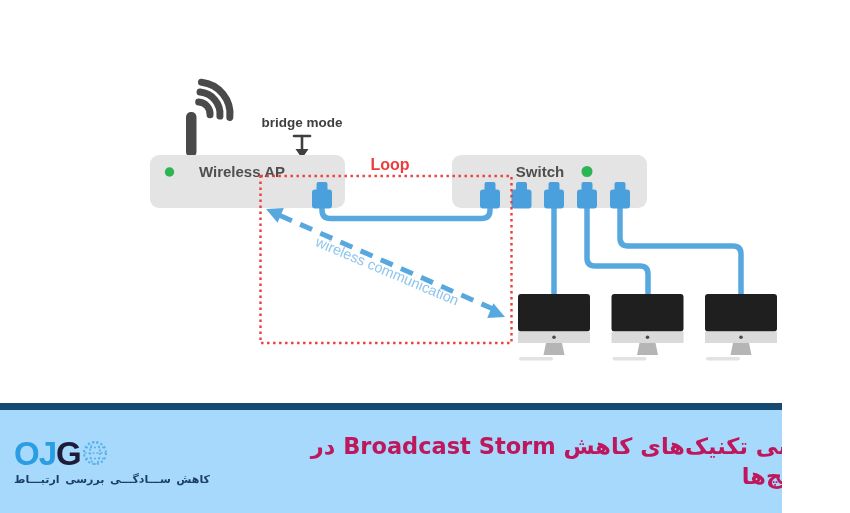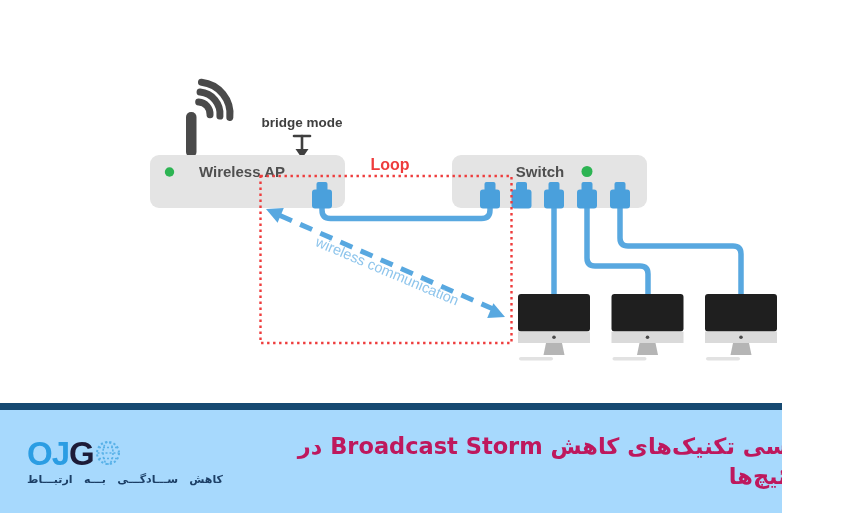--- a/index.html
+++ b/index.html
@@ -3,21 +3,21 @@
 <meta charset="utf-8">
 <style>
   html,body{margin:0;padding:0;background:#fff;}
   .canvas{position:relative;width:782px;height:513px;background:#ffffff;overflow:hidden;
           font-family:"Liberation Sans",sans-serif;}
   .canvas svg text{font-family:"Liberation Sans","DejaVu Sans",sans-serif;}
   #diagram{position:absolute;left:0;top:0;}
   .footer-accent{position:absolute;left:0;top:403px;width:850px;height:7px;background:#164a72;}
   .footer-band{position:absolute;left:0;top:410px;width:850px;height:103px;background:#a7d9fd;
                display:flex;align-items:center;justify-content:space-between;
-               padding:0 27px;box-sizing:border-box;}
+               padding:0 14px;box-sizing:border-box;}
   .brand{width:196px;flex:none;}
   .brand-line{display:flex;align-items:center;white-space:nowrap;
               font-weight:bold;font-size:33px;letter-spacing:-1px;line-height:1;}
   .brand-oj{color:#2b9de3;}
   .brand-dark{color:#1c1b38;}
   .brand-globe{margin:0 1px;transform:translateY(1px);}
   .brand-tagline{direction:rtl;display:flex;justify-content:space-between;
                  margin-top:3px;color:#1c3f66;font-weight:bold;font-size:11px;
                  font-family:"DejaVu Sans",sans-serif;}
   .footer-title{direction:rtl;text-align:right;color:#be185d;font-weight:bold;
@@ -133,21 +133,21 @@
             <circle cx="13" cy="13" r="11" fill="none" stroke="#58b1e8" stroke-width="2" stroke-dasharray="2.2 2.2"></circle>
             <ellipse cx="13" cy="13" rx="5" ry="11" fill="none" stroke="#58b1e8" stroke-width="1.6" stroke-dasharray="2 2"></ellipse>
             <line x1="2.5" y1="13" x2="23.5" y2="13" stroke="#58b1e8" stroke-width="1.6" stroke-dasharray="2 2"></line>
             <line x1="4" y1="7.5" x2="22" y2="7.5" stroke="#58b1e8" stroke-width="1.3" stroke-dasharray="2 2"></line>
             <line x1="4" y1="18.5" x2="22" y2="18.5" stroke="#58b1e8" stroke-width="1.3" stroke-dasharray="2 2"></line>
           </svg></span>
       </div>
       <div class="brand-tagline">
         <span>کاهش</span>
         <span>ســـادگـــی</span>
-        <span>بـــه</span>
+        <span>بررسی</span>
         <span>ارتبـــاط</span>
       </div>
     </div>
 
     <div class="footer-title">بررسی تکنیک‌های کاهش Broadcast Storm در سوئیچ‌ها</div>
   </div>
 
 </div>
 
 </body></html>

